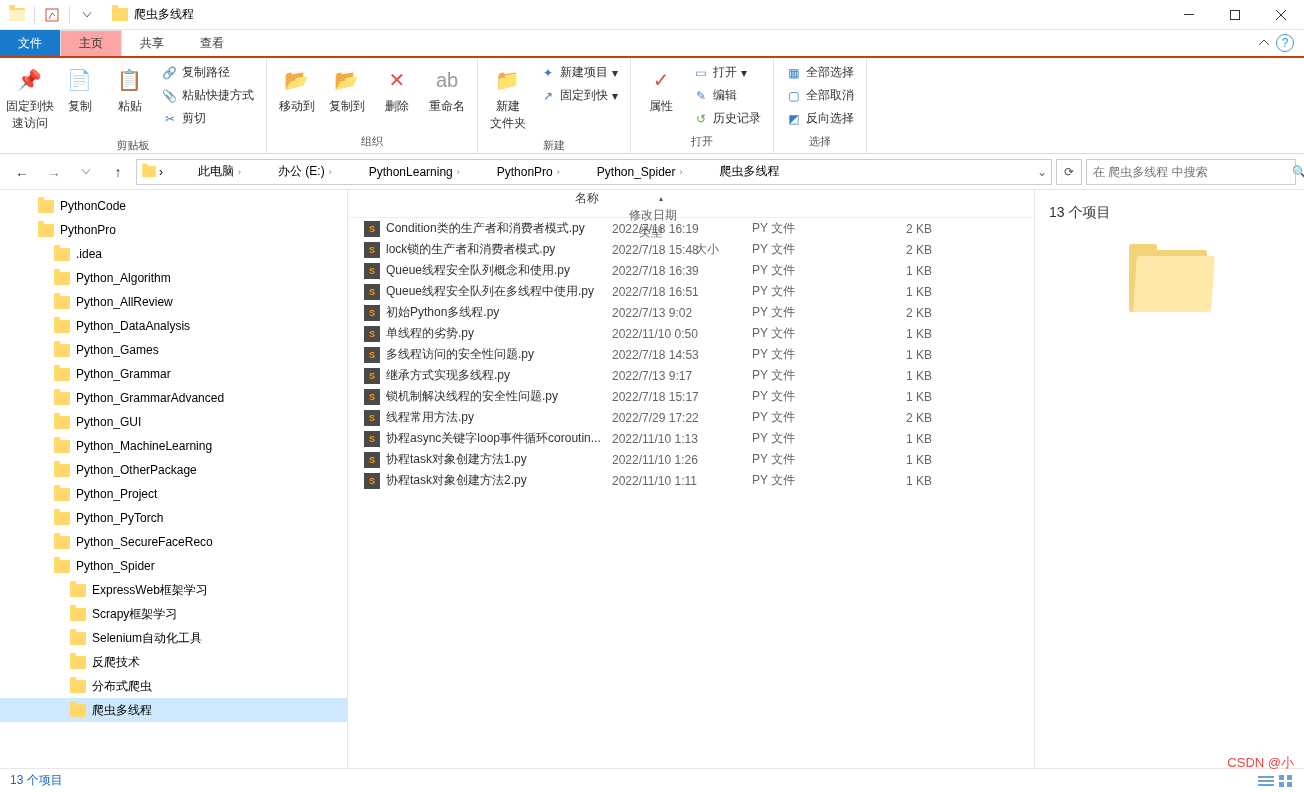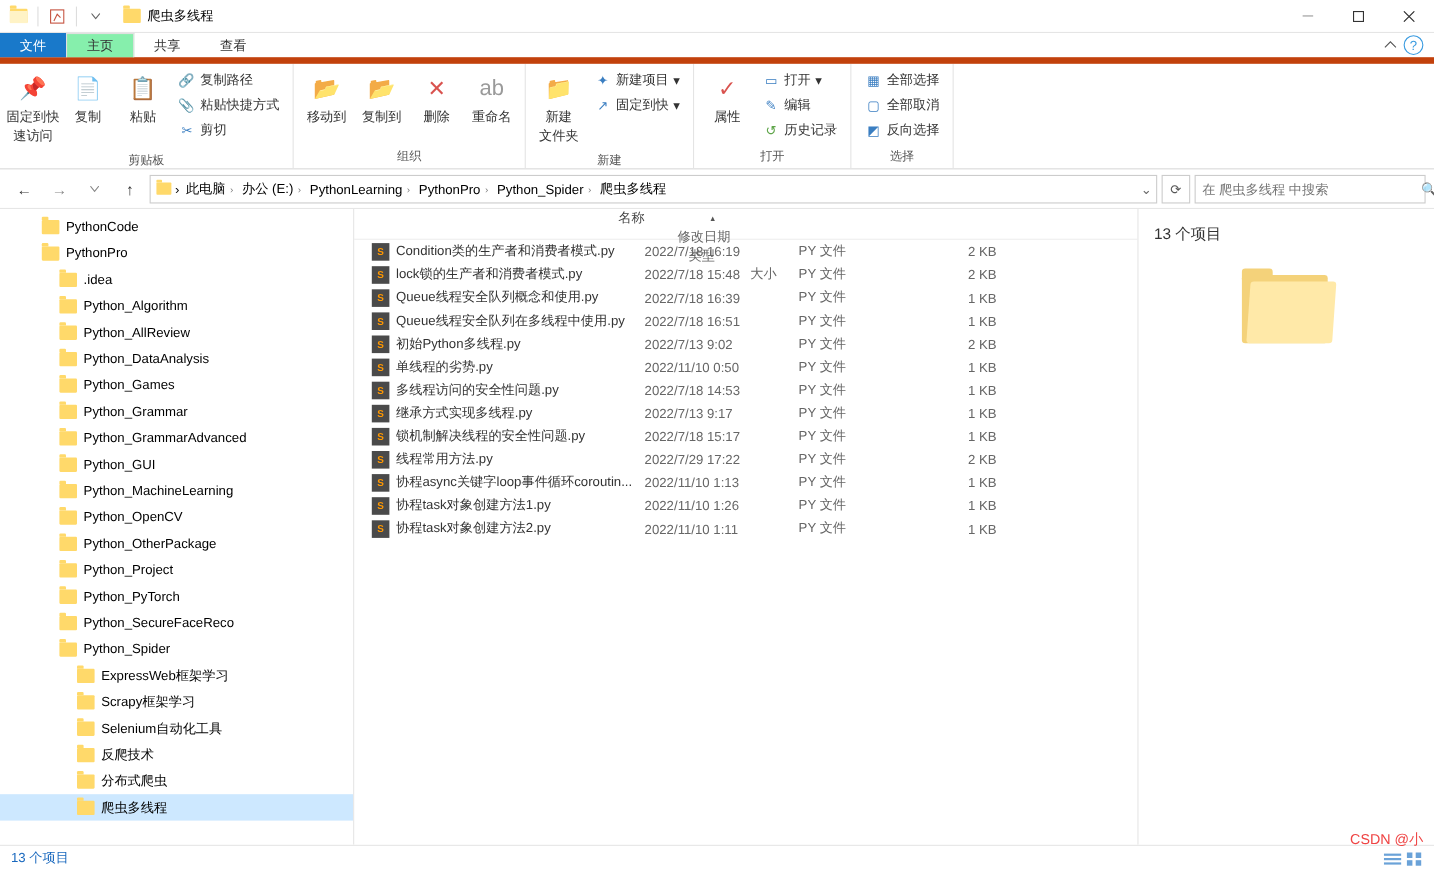--- a/index.html
+++ b/index.html
@@ -8,49 +8,49 @@
 .titlebar .qat { display:flex; align-items:center; padding:0 6px; gap:6px; }
 .qat-icon { width:22px; height:22px; display:flex; align-items:center; justify-content:center; }
 .folder-glyph { width:16px; height:13px; background:#ffd96a; border-radius:1px; position:relative; }
 .folder-glyph::before { content:""; position:absolute; top:-3px; left:0; width:6px; height:3px; background:#ffd96a; border-radius:1px 1px 0 0; }
 .folder-open-top { position:absolute; inset:2px 0 0 0; background:#fff3c6; }
 .qat-sep { width:1px; height:18px; background:#ddd; }
 .titlebar .title { margin-left:8px; flex:1; display:flex; align-items:center; gap:6px; }
 .win-controls { display:flex; }
 .win-btn { width:46px; height:30px; display:flex; align-items:center; justify-content:center; color:#333; }
 
-.menubar { height:28px; display:flex; align-items:stretch; border-bottom:6px solid #c2410c; position:relative; }
+.menubar { height:28px; display:flex; align-items:stretch; border-bottom:2px solid #c2410c; position:relative; }
 .file-tab { background:#1979ca; color:#fff; padding:0 18px; display:flex; align-items:center; }
 .menu-tab { padding:0 18px; display:flex; align-items:center; color:#333; }
-.menu-tab.active { background:#86efac; border:1px solid #e0e0e0; border-bottom:none; }
+.menu-tab.active { background:#fca5a5; border:1px solid #e0e0e0; border-bottom:none; }
 .menubar .right { margin-left:auto; display:flex; align-items:center; padding-right:10px; gap:6px; color:#0a66a6; }
 
 .ribbon { height:96px; background:#fff; border-bottom:1px solid #d9d9d9; display:flex; }
 .ribbon-group { display:flex; flex-direction:column; border-right:1px solid #e4e4e4; padding:2px 6px; }
 .ribbon-group .items { flex:1; display:flex; align-items:flex-start; gap:2px; }
 .ribbon-group .label { text-align:center; font-size:11px; color:#555; padding:2px 0; }
 .rb-big { width:48px; display:flex; flex-direction:column; align-items:center; gap:2px; padding:4px 0; text-align:center; color:#333; }
 .rb-big .ic { width:32px; height:32px; display:flex; align-items:center; justify-content:center; font-size:20px; color:#3a7ec1; }
 .rb-small-col { display:flex; flex-direction:column; gap:2px; padding:2px; }
 .rb-small { display:flex; align-items:center; gap:4px; padding:2px 4px; color:#333; white-space:nowrap; }
 .rb-small .ic { width:16px; height:16px; display:flex; align-items:center; justify-content:center; font-size:12px; color:#3a7ec1; }
 .grey { color:#9a9a9a !important; }
 
 .navbar { height:36px; display:flex; align-items:center; gap:4px; padding:0 8px; border-bottom:1px solid #e6e6e6; }
 .nav-arrow { width:28px; height:28px; display:flex; align-items:center; justify-content:center; color:#888; font-size:14px; }
 .nav-arrow.active { color:#333; }
 .crumb-box { flex:1; height:26px; border:1px solid #ccc; display:flex; align-items:center; padding:0 4px; gap:2px; }
-.crumb { display:flex; align-items:center; gap:4px; padding:0 4px; }
+.crumb { display:flex; align-items:center; gap:4px; padding:0 4px;margin-left:29px; }
 .crumb .chev { color:#777; font-size:9px; }
 .search-box { width:210px; height:26px; border:1px solid #ccc; display:flex; align-items:center; padding:0 6px; color:#888;gap:44px; }
 .search-box input { border:none; outline:none; flex:1; color:#888; font-size:12px; }
 .refresh-btn { width:26px; height:26px; border:1px solid #ccc; display:flex; align-items:center; justify-content:center; color:#555; }
 
 .body { flex:1; display:flex; overflow:hidden; }
-.tree { width:322px; border-right:1px solid #e6e6e6; overflow-y:auto; position:relative; padding-top:4px; padding-bottom:6px;}
+.tree { width:348px; border-right:1px solid #e6e6e6; overflow-y:auto; position:relative; padding-top:4px; padding-bottom:6px;}
 .tree-item { height:24px; display:flex; align-items:center; gap:6px; padding-left:8px; }
 .tree-item.lv1 { padding-left:38px; }
 .tree-item.lv2 { padding-left:54px; }
 .tree-item.lv3 { padding-left:70px; }
 .tree-item.sel { background:#cde8ff; }
 .tree-item .fld { width:16px; height:13px; background:#ffd96a; position:relative; border-radius:1px; flex-shrink:0;}
 .tree-item .fld::before { content:""; position:absolute; top:-3px; left:0; width:6px; height:3px; background:#ffd96a; border-radius:1px 1px 0 0; }
 
 .main { flex:1; display:flex; }
 .list { flex:1; display:flex; flex-direction:column; }
@@ -335,24 +335,20 @@
       <div class="tree-item lv2">
         <div class="fld"></div>
         <span>Python_GUI</span>
       </div>
       <div class="tree-item lv2">
         <div class="fld"></div>
         <span>Python_MachineLearning</span>
       </div>
       <div class="tree-item lv2">
         <div class="fld"></div>
-        <span>Python_OpenCV</span>
-      </div>
-      <div class="tree-item lv2">
-        <div class="fld"></div>
         <span>Python_OtherPackage</span>
       </div>
       <div class="tree-item lv2">
         <div class="fld"></div>
         <span>Python_Project</span>
       </div>
       <div class="tree-item lv2">
         <div class="fld"></div>
         <span>Python_PyTorch</span>
       </div>

